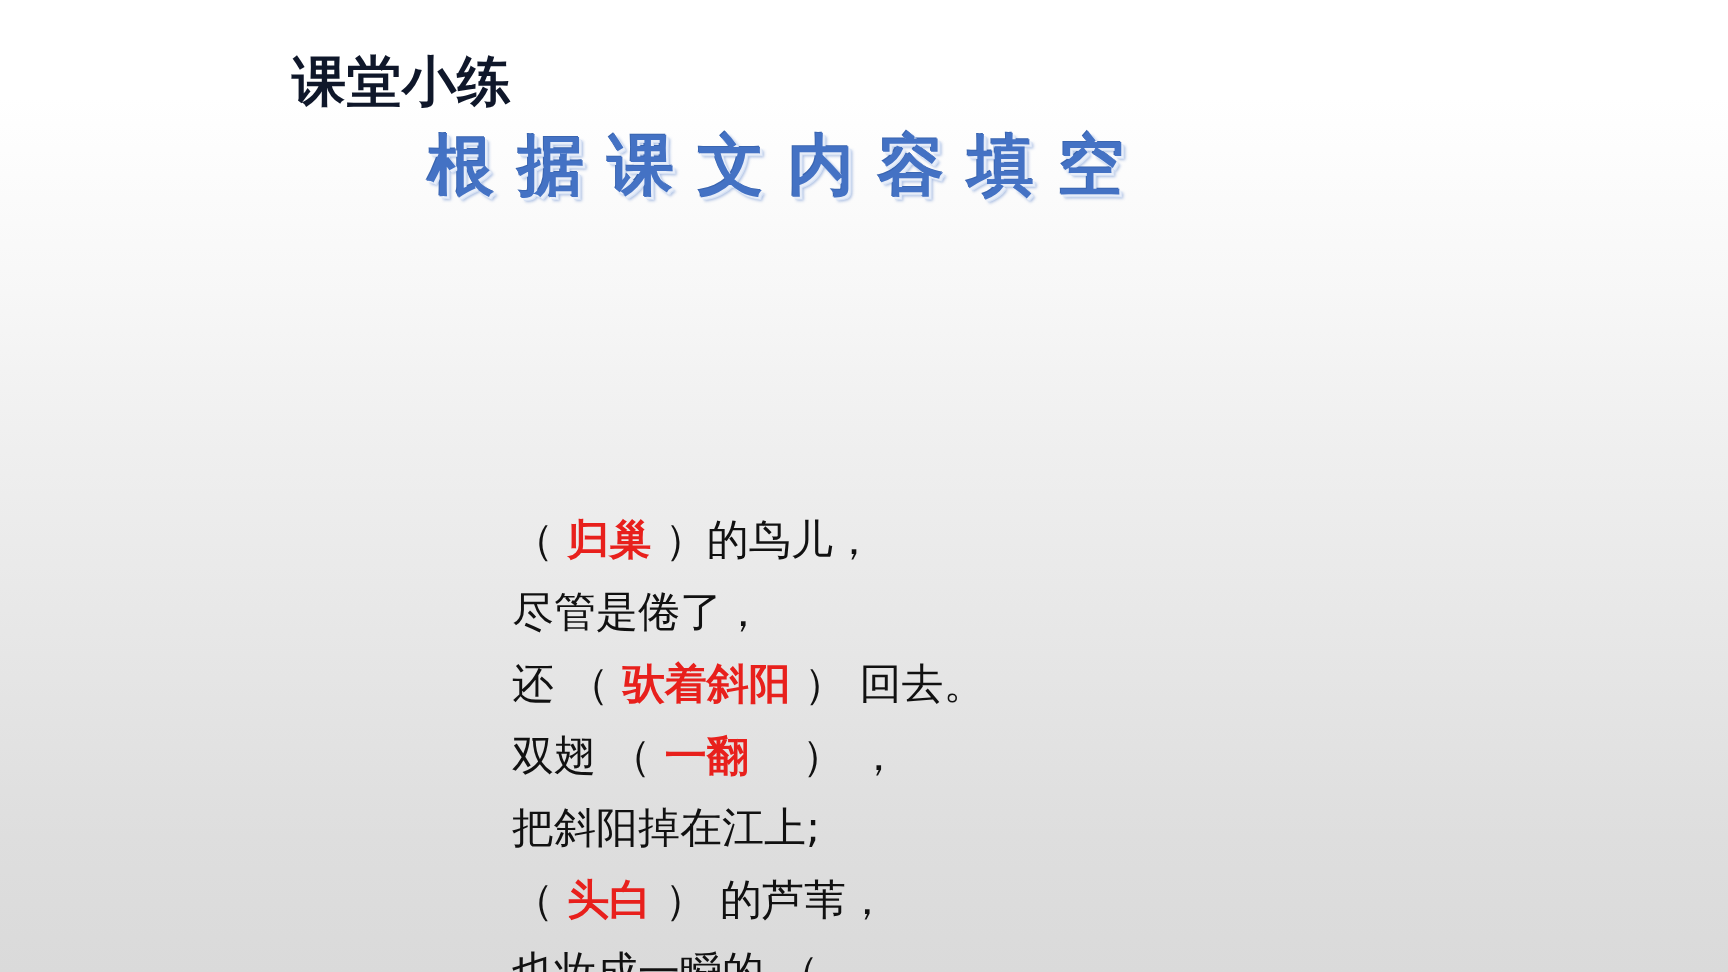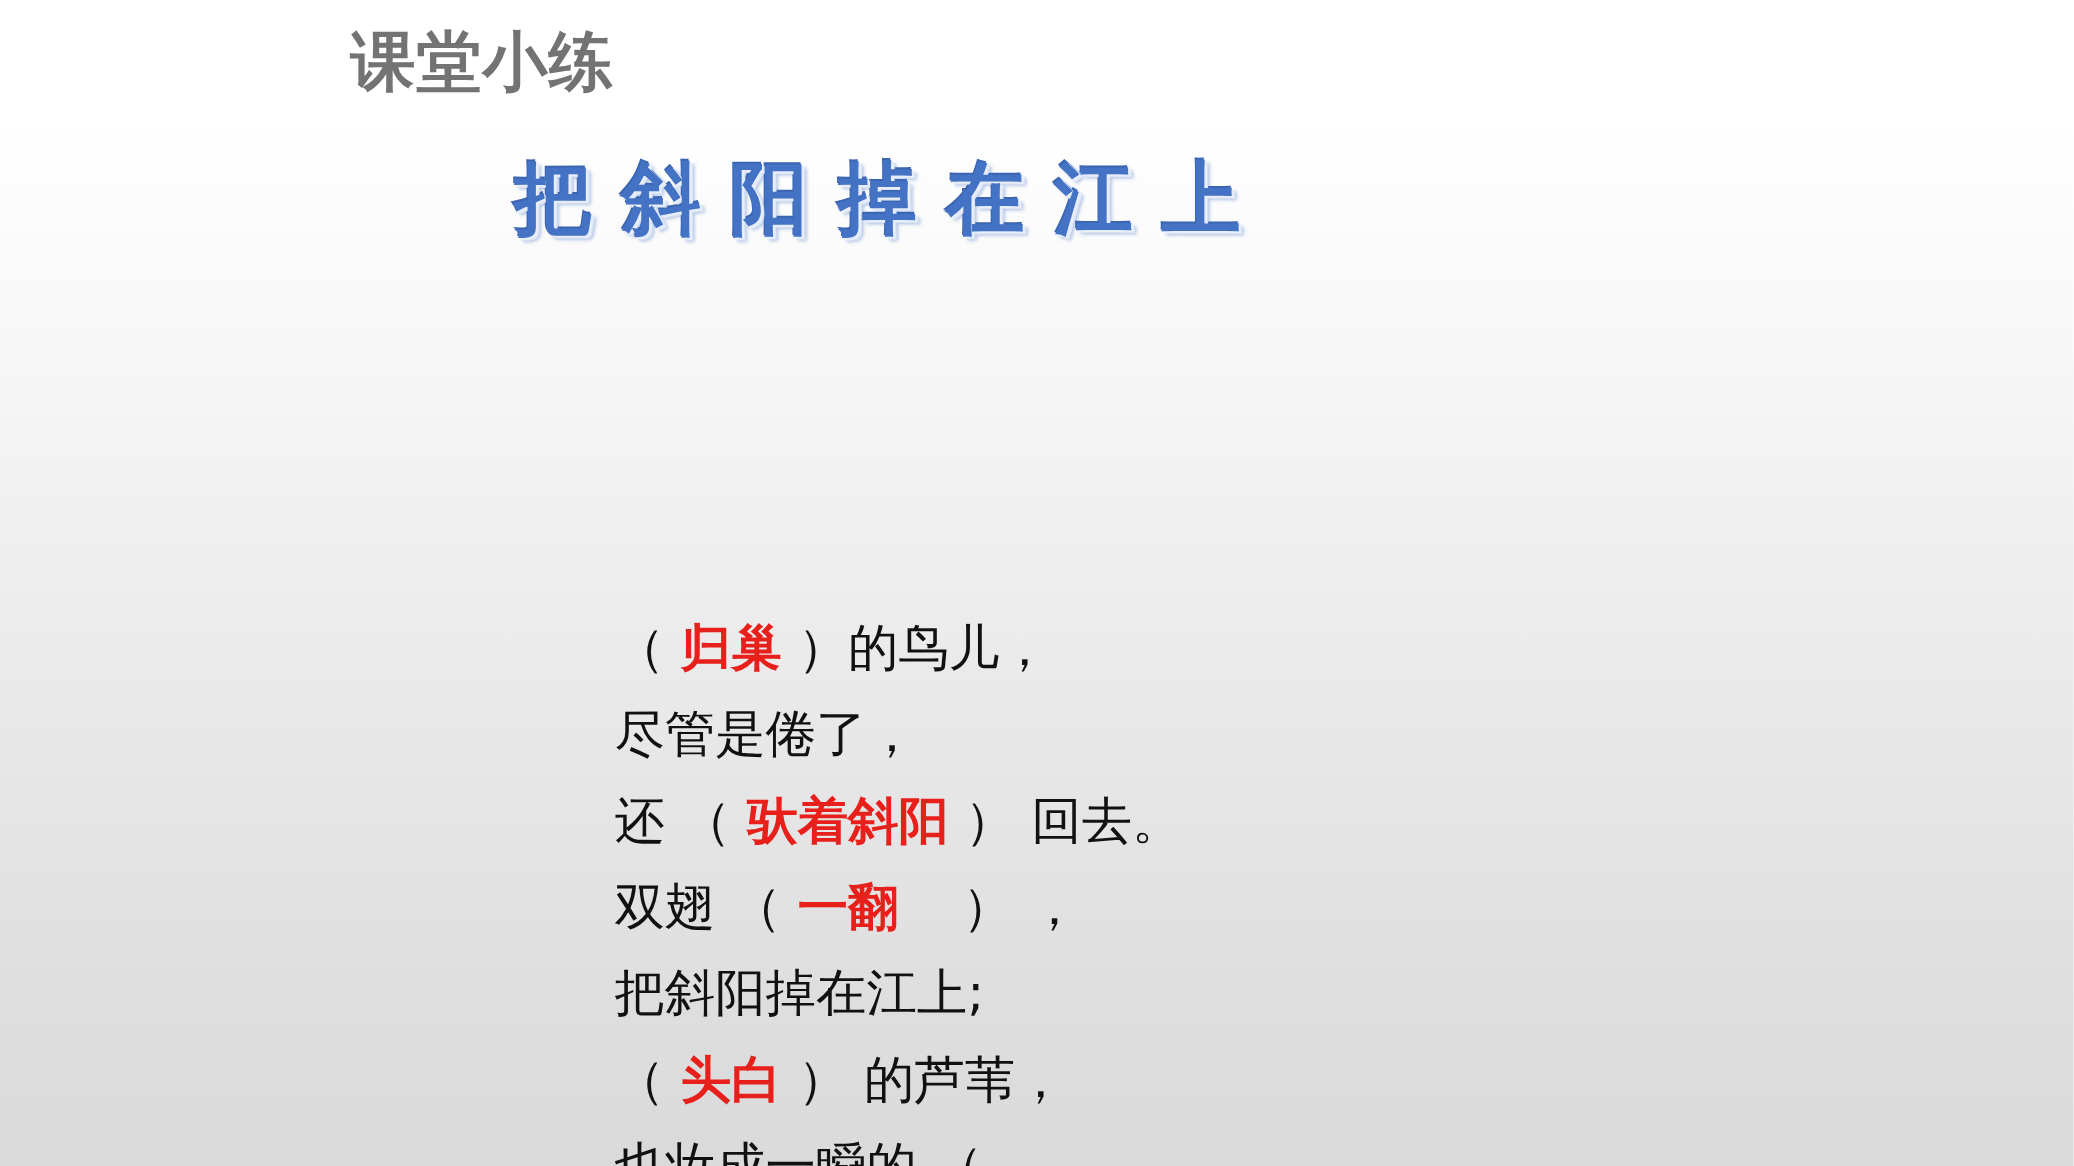--- a/index.html
+++ b/index.html
@@ -26,24 +26,24 @@
   .slide {
     position: relative;
     width: 1728px;
     height: 972px;
   }
 
   
   .section-title {
     position: absolute;
     left: 292px;
-    top: 24px;
+    top: 54px;
     font-size: 54px;
     font-weight: bold;
-    color: #737373;
+    color: #0f172a;
     letter-spacing: 1px;
     line-height: 1.05;
     white-space: nowrap;
   }
 
   
   .main-heading {
     position: absolute;
     left: 428px;
     top: 128px;
@@ -82,19 +82,19 @@
     color: #111111;
   }
 </style>
 </head>
 <body>
 
 <div class="slide">
 
   <div class="section-title">课堂小练</div>
 
-  <div class="main-heading">把斜阳掉在江上</div>
+  <div class="main-heading">根据课文内容填空</div>
 
   <div class="body-block">
     
   <div class="body-line"><span class="blk">（ </span><span class="red">归巢</span><span class="blk"> ）的鸟儿，</span></div><div class="body-line"><span class="blk">尽管是倦了，</span></div><div class="body-line"><span class="blk">还 （ </span><span class="red">驮着斜阳</span><span class="blk"> ） 回去。</span></div><div class="body-line"><span class="blk">双翅 （ </span><span class="red">一翻</span><span class="blk">    ） ，</span></div><div class="body-line"><span class="blk">把斜阳掉在江上;</span></div><div class="body-line"><span class="blk">（ </span><span class="red">头白</span><span class="blk"> ） 的芦苇，</span></div><div class="body-line"><span class="blk">也妆成一瞬的 （</span></div></div>
 
 </div>
 
 </body></html>

